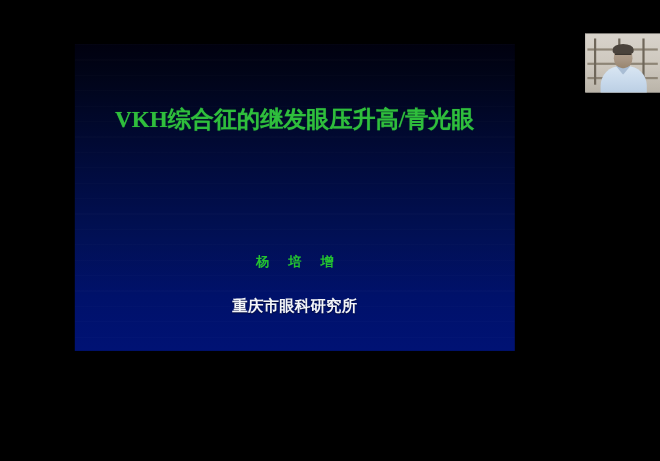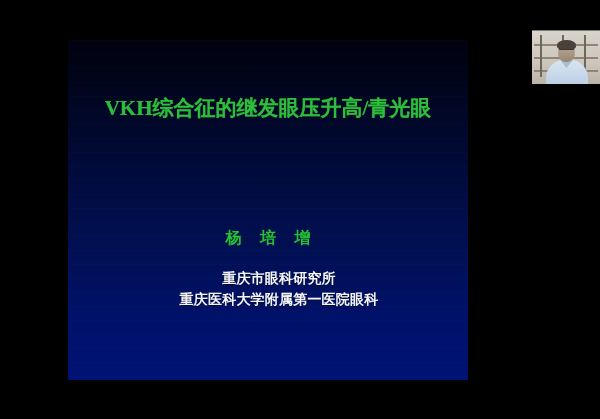--- a/index.html
+++ b/index.html
@@ -23,21 +23,21 @@
     width: 600px; height: 419px;
     background: #000000;
   }
 
   
   #slide {
     position: absolute;
     left: 68px;
     top: 40px;
     width: 400px;
-    height: 340px;
+    height: 279px;
     background: linear-gradient(to bottom,
                 #01010f 0%,
                 #010418 10%,
                 #01082c 26%,
                 #010c42 45%,
                 #011055 63%,
                 #00116a 82%,
                 #001274 100%);
     overflow: hidden;
   }
@@ -75,35 +75,34 @@
   
   #slide-author {
     position: absolute;
     left: 0;
     top: 188px;
     width: 400px;
     text-align: center;
     color: #23c230;
     font-family: "Liberation Sans", "DejaVu Sans", sans-serif;
     font-weight: bold;
-    font-size: 16px;
+    font-size: 12px;
     line-height: 20px;
     letter-spacing: 7px;
     text-indent: 7px;
     white-space: nowrap;
   }
 
   
   #slide-affiliations {
     position: absolute;
     left: 0;
     top: 228px;
     width: 400px;
     text-align: center;
-    padding-left: 11px;
   }
   .affiliation-line {
     color: #f2f4f8;
     font-family: "Liberation Sans", "DejaVu Sans", sans-serif;
     font-weight: bold;
     font-size: 14px;
     line-height: 21px;
     letter-spacing: 0.2px;
     white-space: nowrap;
     text-shadow: 0 1px 1px rgba(0,0,0,0.5);
@@ -237,21 +236,20 @@
   <div id="slide">
 
     <div id="slide-banding"></div>
 
     <div id="slide-title">VKH综合征的继发眼压升高/青光眼</div>
 
     <div id="slide-author">杨 培 增</div>
 
     <div id="slide-affiliations">
       <div class="affiliation-line">重庆市眼科研究所</div>
-      <div class="affiliation-line">重庆医科大学附属第一医院眼科</div>
     </div>
 
   </div>
 
   <div id="webcam-pip">
     <div class="pip-wall"></div>
 
     <div class="pip-shelf-unit">
       <div class="pip-shelf-board b1"></div>
       <div class="pip-shelf-board b2"></div>

